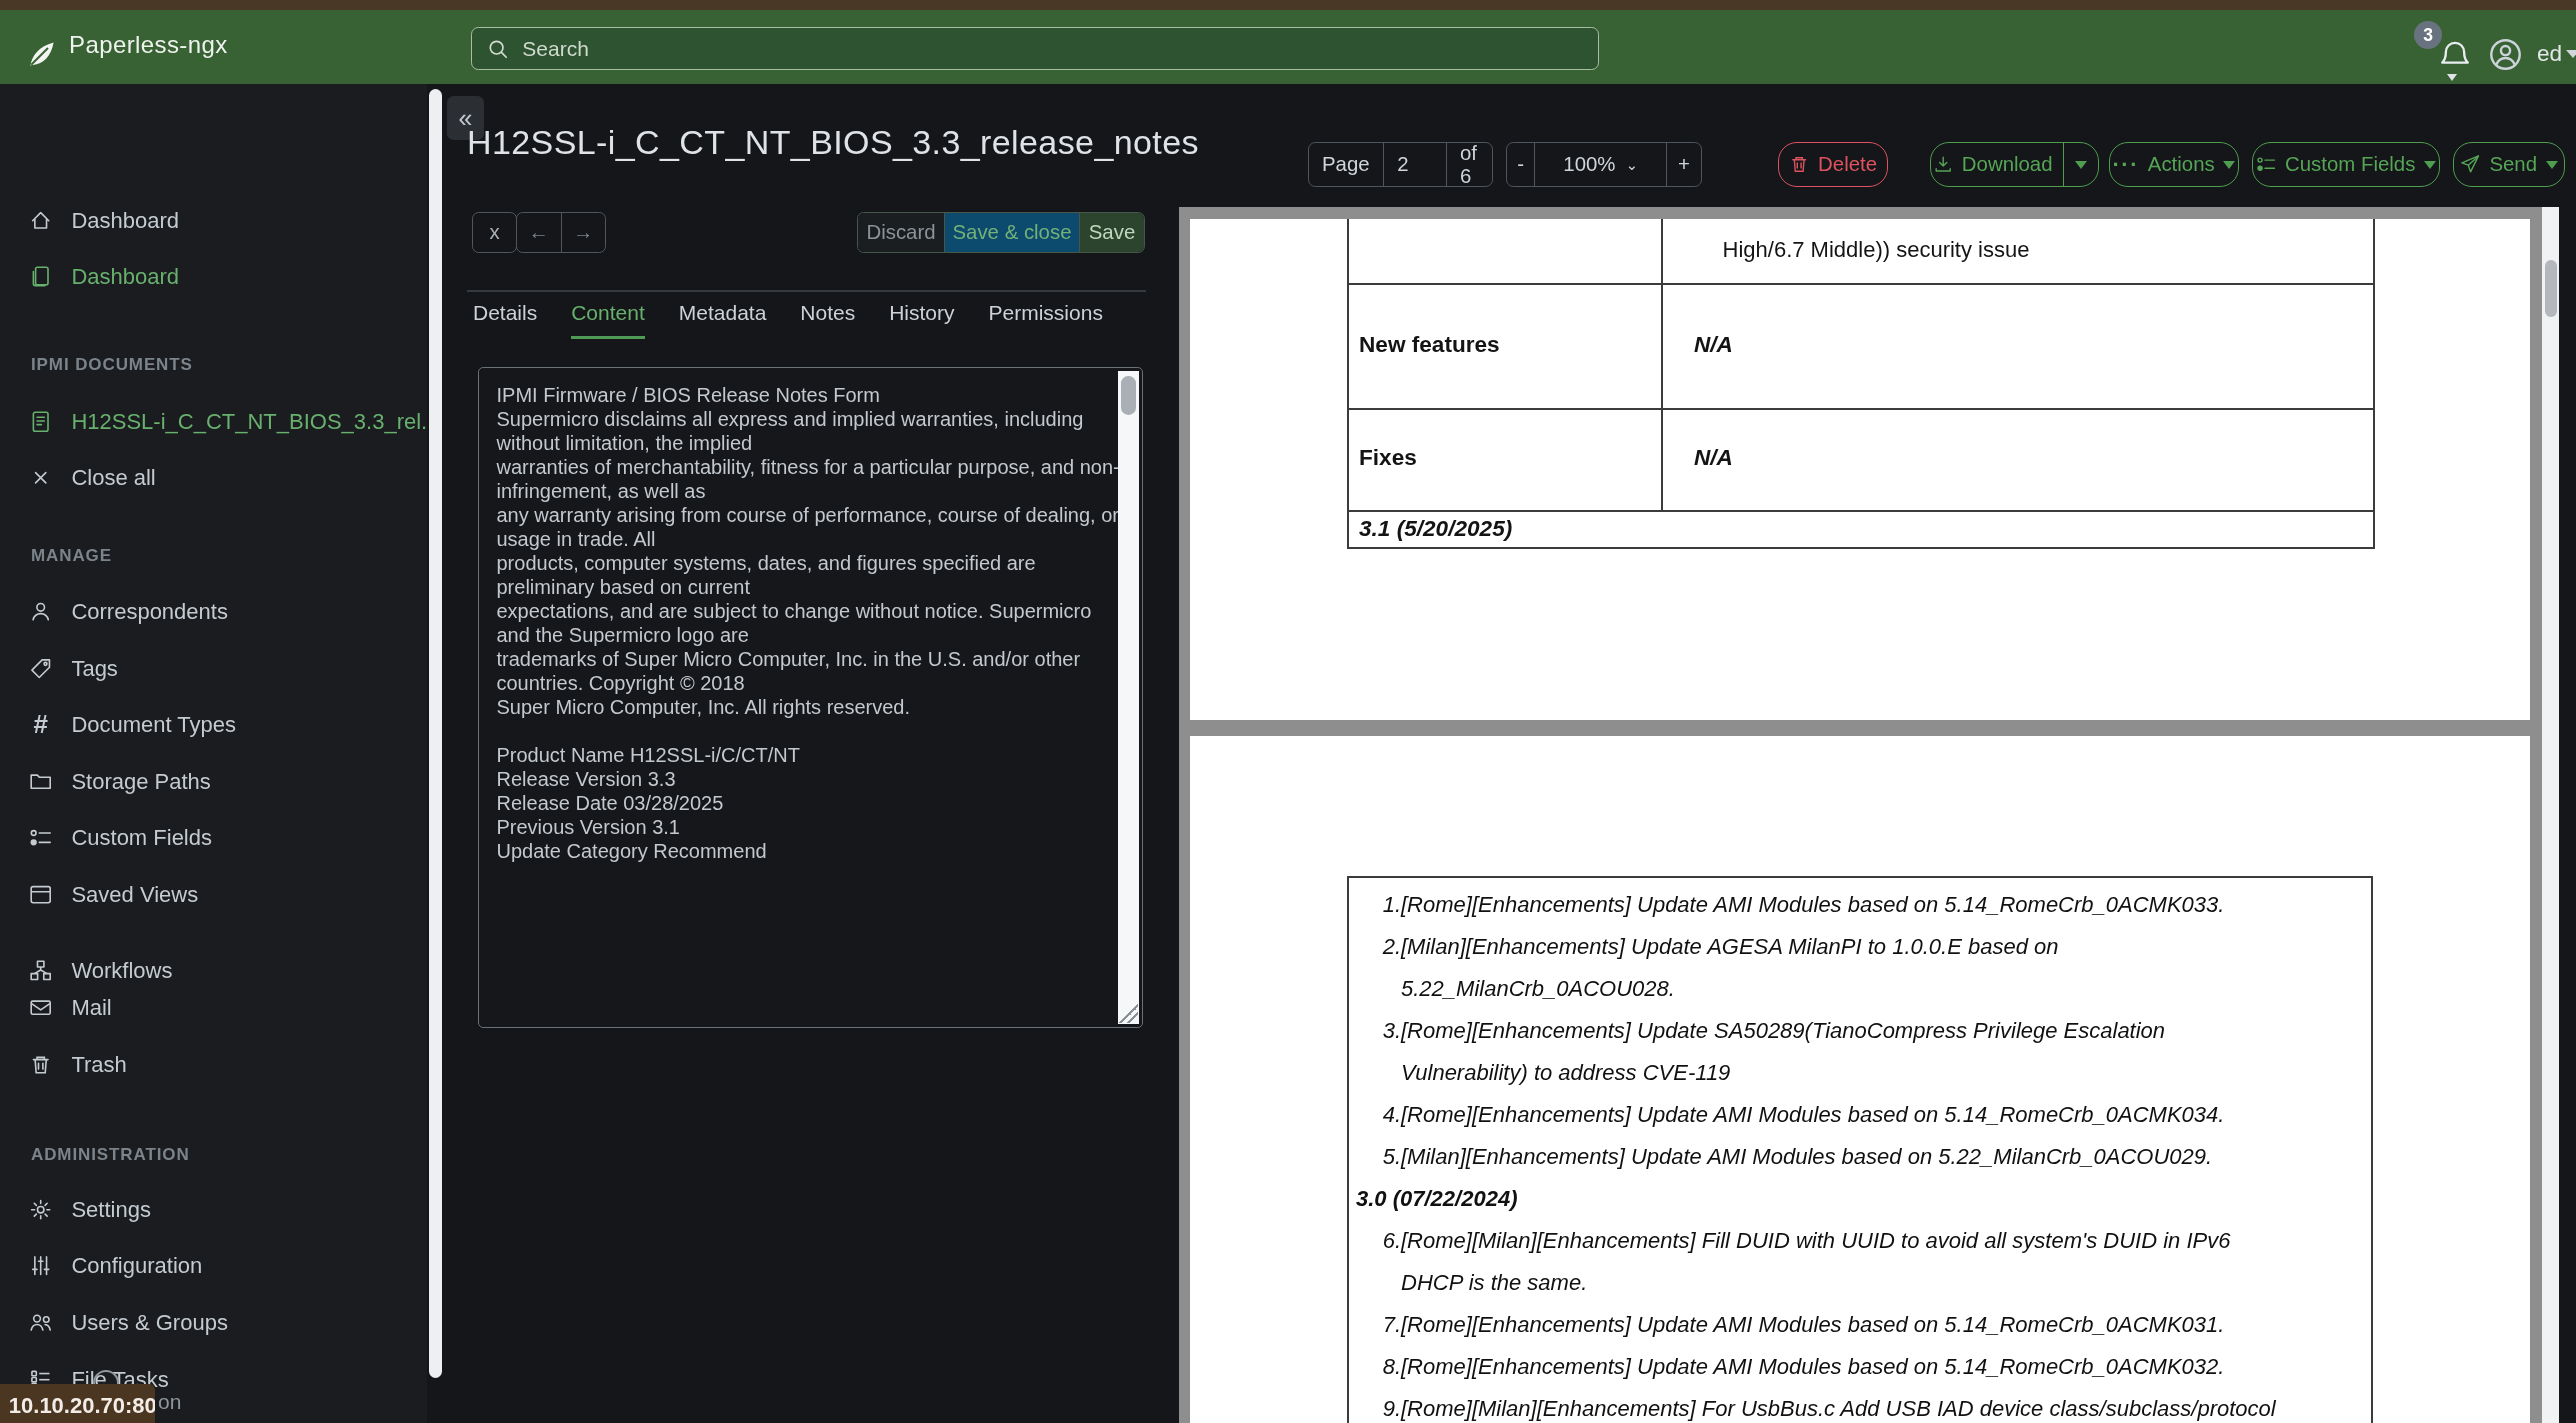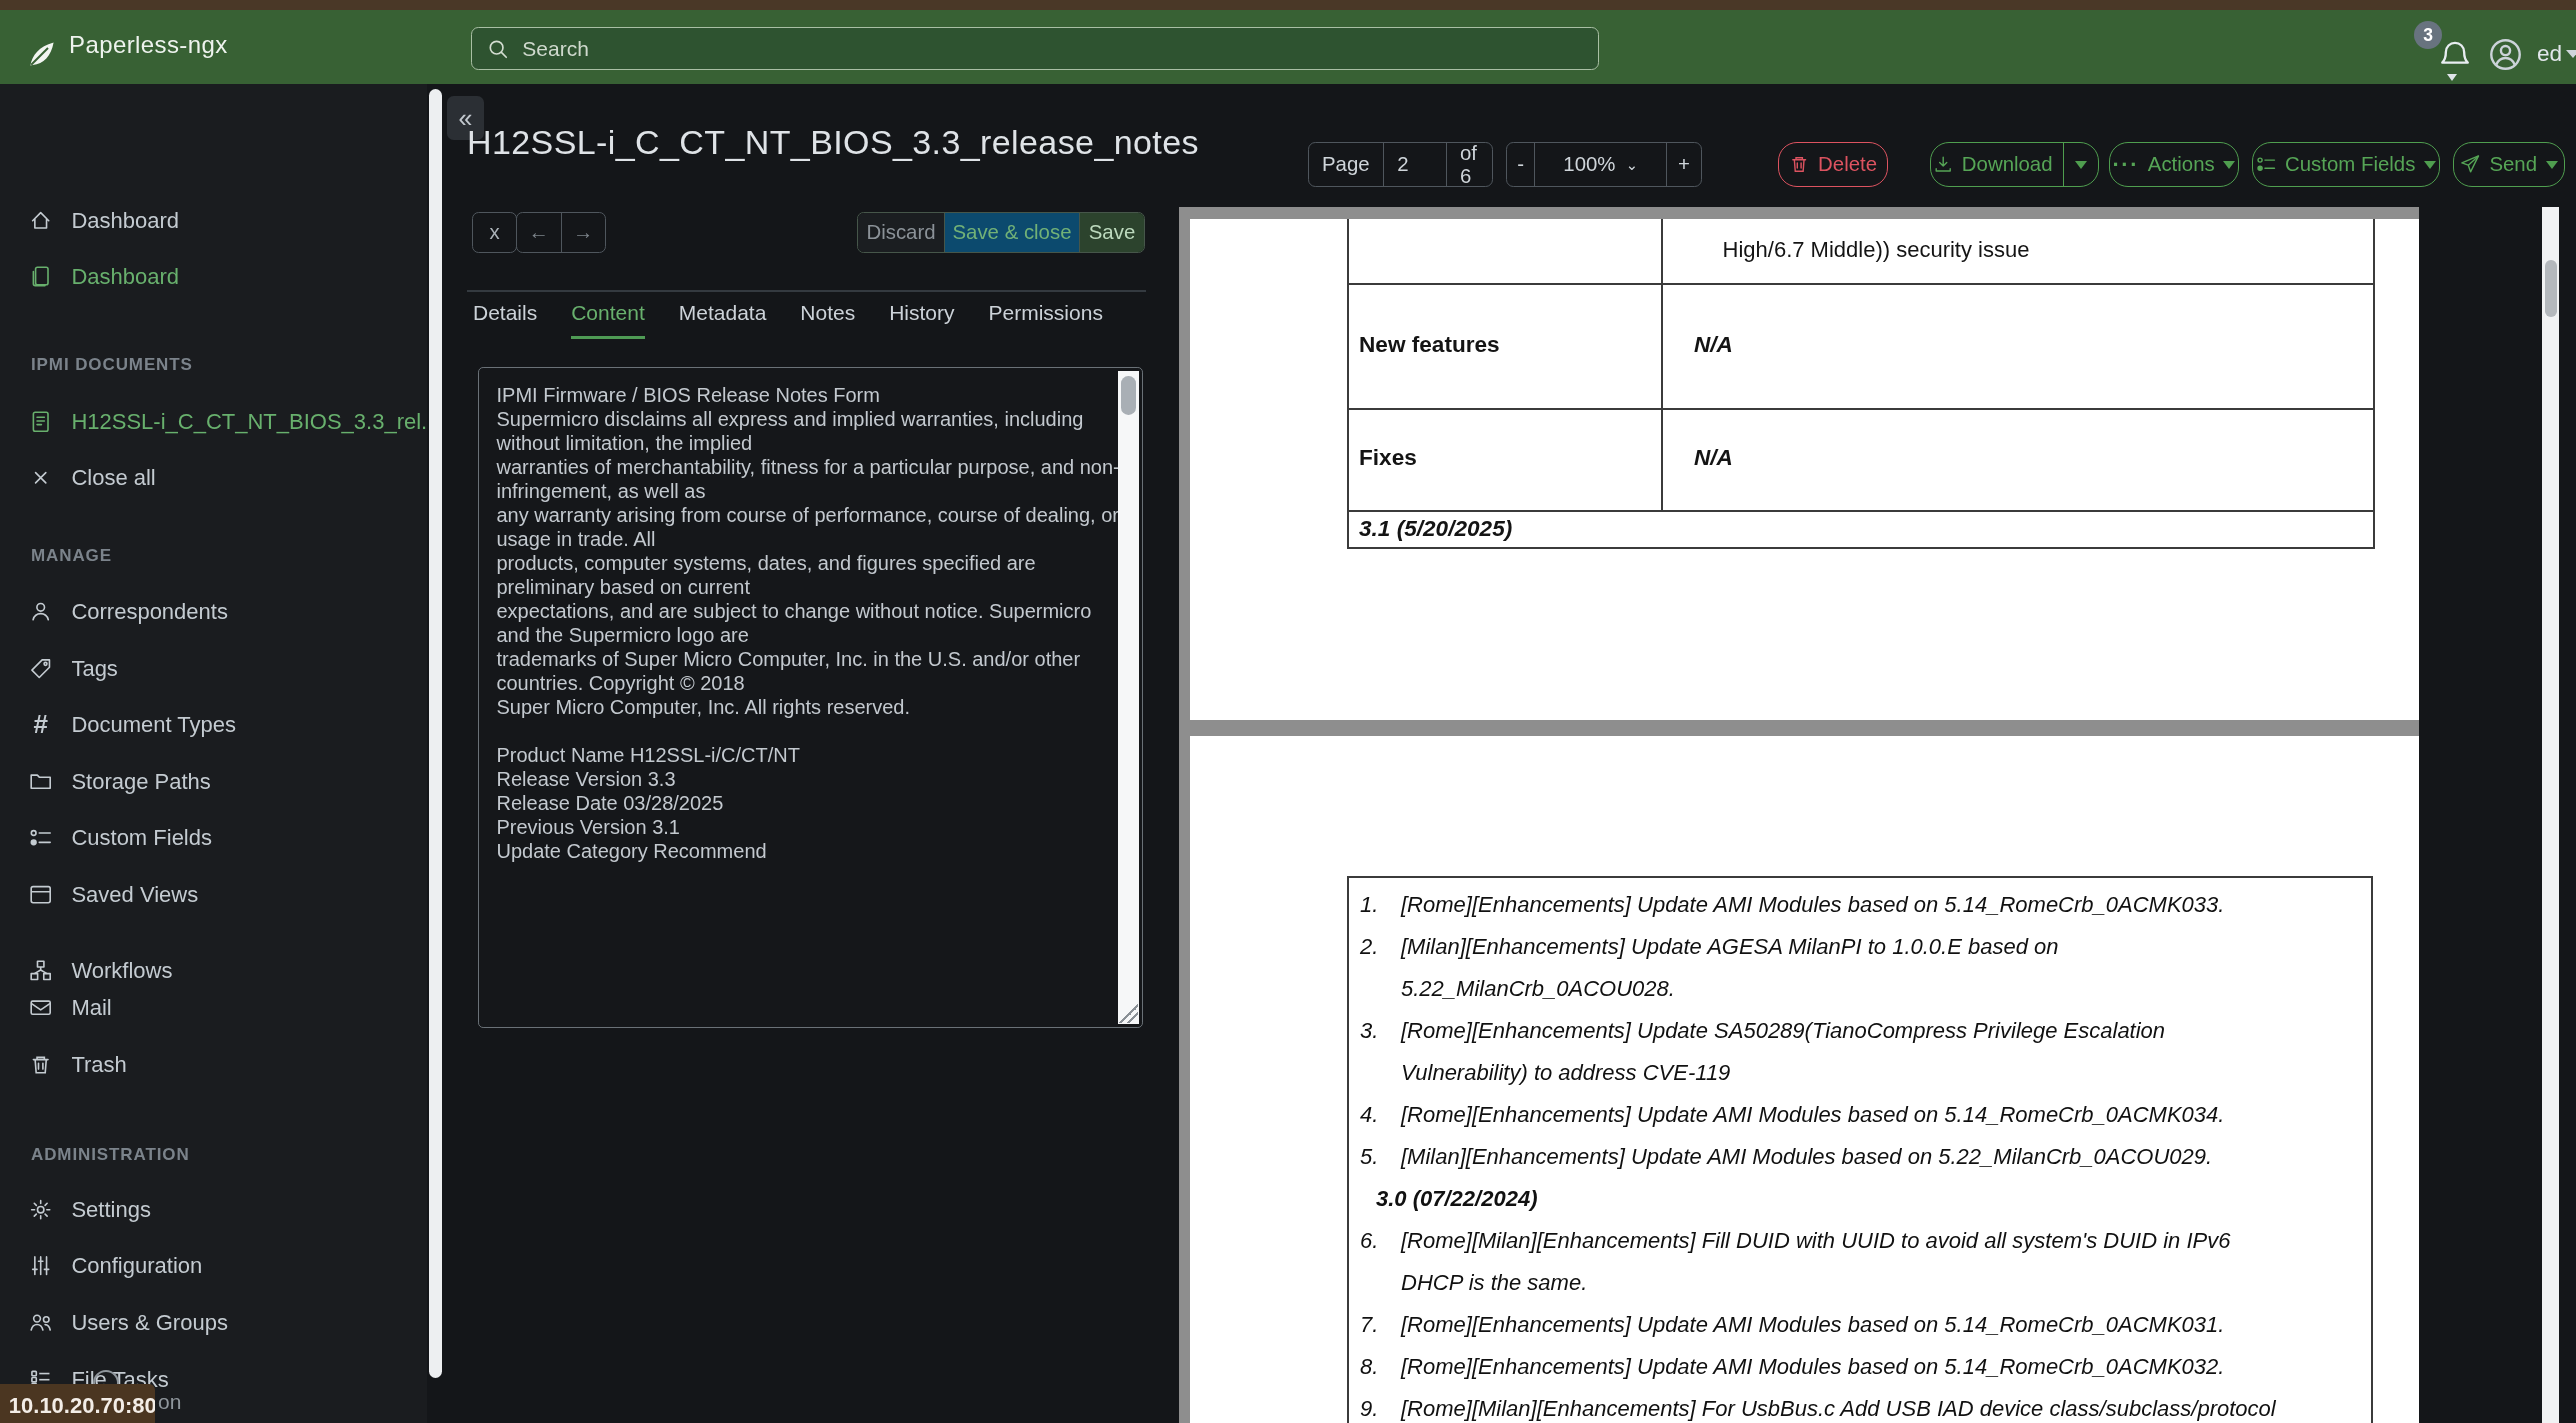--- a/index.html
+++ b/index.html
@@ -87,36 +87,36 @@
   #content-textarea{width:100%;height:100%;box-sizing:border-box;background:#15171a;color:#c3c9cf;
     border:1.5px solid #6a7177;border-radius:5.1px;padding:14.6px 51px 14.6px 17.5px;font-size:20px;line-height:24px;
     font-family:"Liberation Sans",sans-serif;resize:none;white-space:pre;overflow:hidden;}
   #content-textarea::-webkit-scrollbar{display:none;}
   #ta-track{position:absolute;right:4.4px;top:4.4px;bottom:4.4px;width:20.4px;background:#f6f7f8;}
   #ta-thumb{position:absolute;right:7.3px;top:8.8px;width:14.6px;height:39px;border-radius:7.3px;background:#a9afb5;}
   #ta-resize{position:absolute;right:5.1px;bottom:5.1px;width:20.4px;height:20.4px;
     background:linear-gradient(135deg,transparent 52%,#8a9096 52%,#8a9096 60%,transparent 60%,transparent 72%,#8a9096 72%,#8a9096 80%,transparent 80%);}
 
   
-  #pdf-viewer{left:1179px;top:207px;width:1240px;height:1217px;background:#8e8e8e;overflow:hidden;}
+  #pdf-viewer{left:1179px;top:207px;width:1363px;height:1217px;background:#8e8e8e;overflow:hidden;text-align:right;}
   .pdf-page{position:absolute;left:11px;width:1340px;background:#ffffff;color:#141414;}
   #pdf-page1{top:11.7px;height:501px;}
   #pdf-page2{top:529px;height:688px;overflow:hidden;}
   .tline{position:absolute;background:#3b3b3b;}
   .pcell{position:absolute;display:flex;align-items:center;font-size:22.6px;}
   .pbold{font-weight:700;}
   .pitalic{font-style:italic;}
   #pdf-scroll-track{left:2542px;top:207px;width:17px;height:1217px;background:#f1f2f3;}
   #pdf-scroll-thumb{left:2545px;top:260px;width:12.4px;height:57px;border-radius:5.8px;background:#b4b8bc;}
 
   
   #pdf-list{position:absolute;left:157px;top:140px;width:1026px;bottom:0;border:2.2px solid #3b3b3b;border-bottom:none;box-sizing:border-box;padding-top:5.8px;}
   .pl{height:42px;display:flex;align-items:center;font-size:22px;font-style:italic;color:#111;}
   .pl .pn{width:41px;flex:0 0 41px;margin-left:11px;}
-  .pl.hd{font-weight:700;padding-left:27px;}
+  .pl.hd{font-weight:700;padding-left:7px;}
 
   
   #partial-doc-icon{left:93px;top:1370px;width:26px;height:26px;border:2.2px solid #8f969c;border-radius:50%;box-sizing:border-box;}
   #status-tooltip{left:0;top:1384px;width:155px;height:39px;background:#4b3621;border-top-right-radius:5.8px;
     color:#f3ede7;font-size:22px;font-weight:600;padding:8.8px 0 0 8.8px;box-sizing:border-box;white-space:nowrap;overflow:hidden;}
   #partial-item-label{left:158px;top:1390px;font-size:21px;color:#8f969c;}
 </style>
 </head>
 <body>
 

